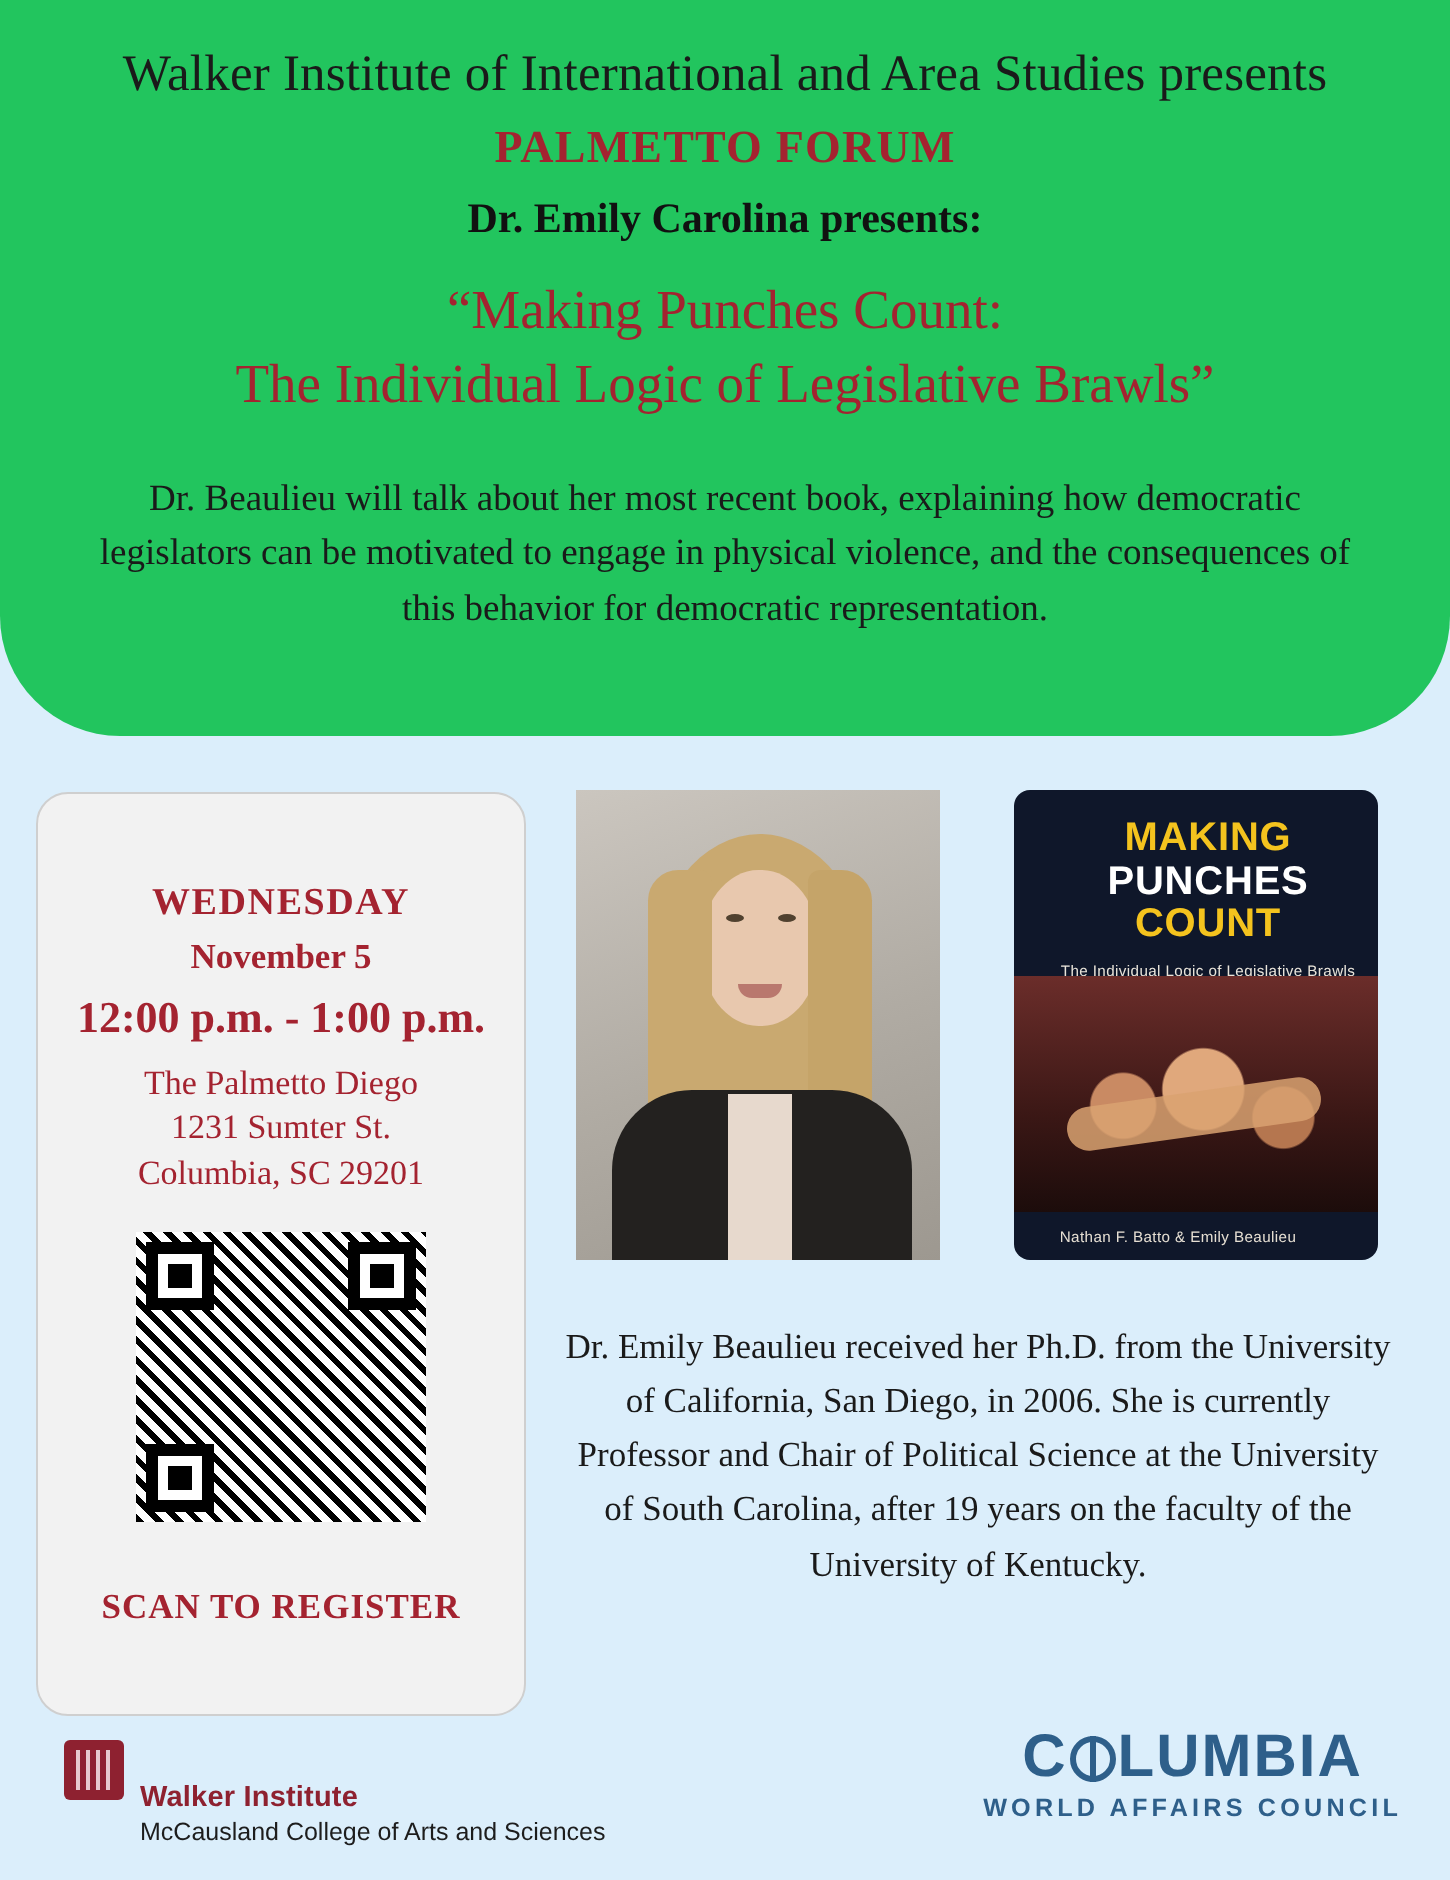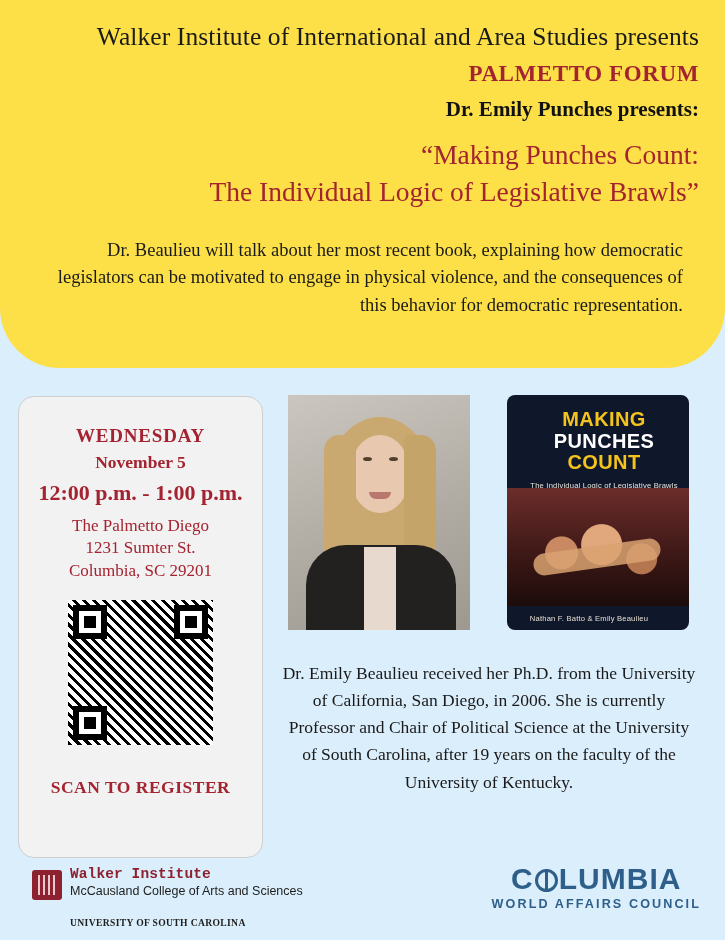--- a/index.html
+++ b/index.html
@@ -15,26 +15,26 @@
     position: relative;
   }
 
   
   .top-panel {
     position: absolute;
     left: 0;
     top: 0;
     width: 725px;
     height: 368px;
-    background: #fde047;
+    background: #22c55e;
     border-bottom-left-radius: 60px;
     border-bottom-right-radius: 60px;
     box-sizing: border-box;
     padding: 22px 26px 0 26px;
-    text-align: right;
+    text-align: center;
   }
   .presents-line {
     font-size: 25.5px;
     color: #1a1a1a;
     letter-spacing: 0.1px;
     line-height: 1.15;
   }
   .forum-title {
     font-size: 23px;
     font-weight: bold;
@@ -77,21 +77,21 @@
     position: absolute;
     left: 18px;
     top: 28px;
     width: 245px;
     height: 462px;
     background: #f2f2f2;
     border: 1px solid #cfcfcf;
     border-radius: 16px;
     box-sizing: border-box;
     text-align: center;
-    padding-top: 28px;
+    padding-top: 44px;
   }
   .day {
     font-size: 19px;
     font-weight: bold;
     color: #a42330;
     letter-spacing: 0.8px;
   }
   .date {
     font-size: 17.5px;
     font-weight: bold;
@@ -320,25 +320,26 @@
     width: 18px; height: 20px;
     background:
       repeating-linear-gradient(90deg, #e7c9cd 0 2px, transparent 2px 5px);
   }
   .wi-text {
     position: absolute;
     left: 70px;
     top: 8px;
   }
   .wi-name {
-    font-family: Liberation Mono, monospace;
+    font-family: Liberation Sans, sans-serif;
     font-weight: bold;
     font-size: 14.5px;
     color: #8e2130;
     letter-spacing: 0.1px;
+    margin-top: 25px;
   }
   .wi-college {
     font-family: "Liberation Sans", sans-serif;
     font-size: 12.5px;
     color: #1d1d1d;
     margin-top: 2px;
   }
   .wi-univ {
     font-family: Liberation Serif, serif;
     font-weight: bold;
@@ -387,21 +388,21 @@
     letter-spacing: 2.1px;
     margin-top: 3px;
   }
 </style>
 </head>
 <body>
 
 <div class="top-panel">
   <div class="presents-line">Walker Institute of International and Area Studies presents</div>
   <div class="forum-title">PALMETTO FORUM</div>
-  <div class="speaker-line">Dr. Emily Punches presents:</div>
+  <div class="speaker-line">Dr. Emily Carolina presents:</div>
   <div class="talk-title">
     <div>“Making Punches Count:</div>
     <div>The Individual Logic of Legislative Brawls”</div>
   </div>
   <div class="abstract">Dr. Beaulieu will talk about her most recent book, explaining how democratic legislators can be motivated to engage in physical violence, and the consequences of this behavior for democratic representation.</div>
 </div>
 
 <div class="middle">
 
   <div class="details-card">

